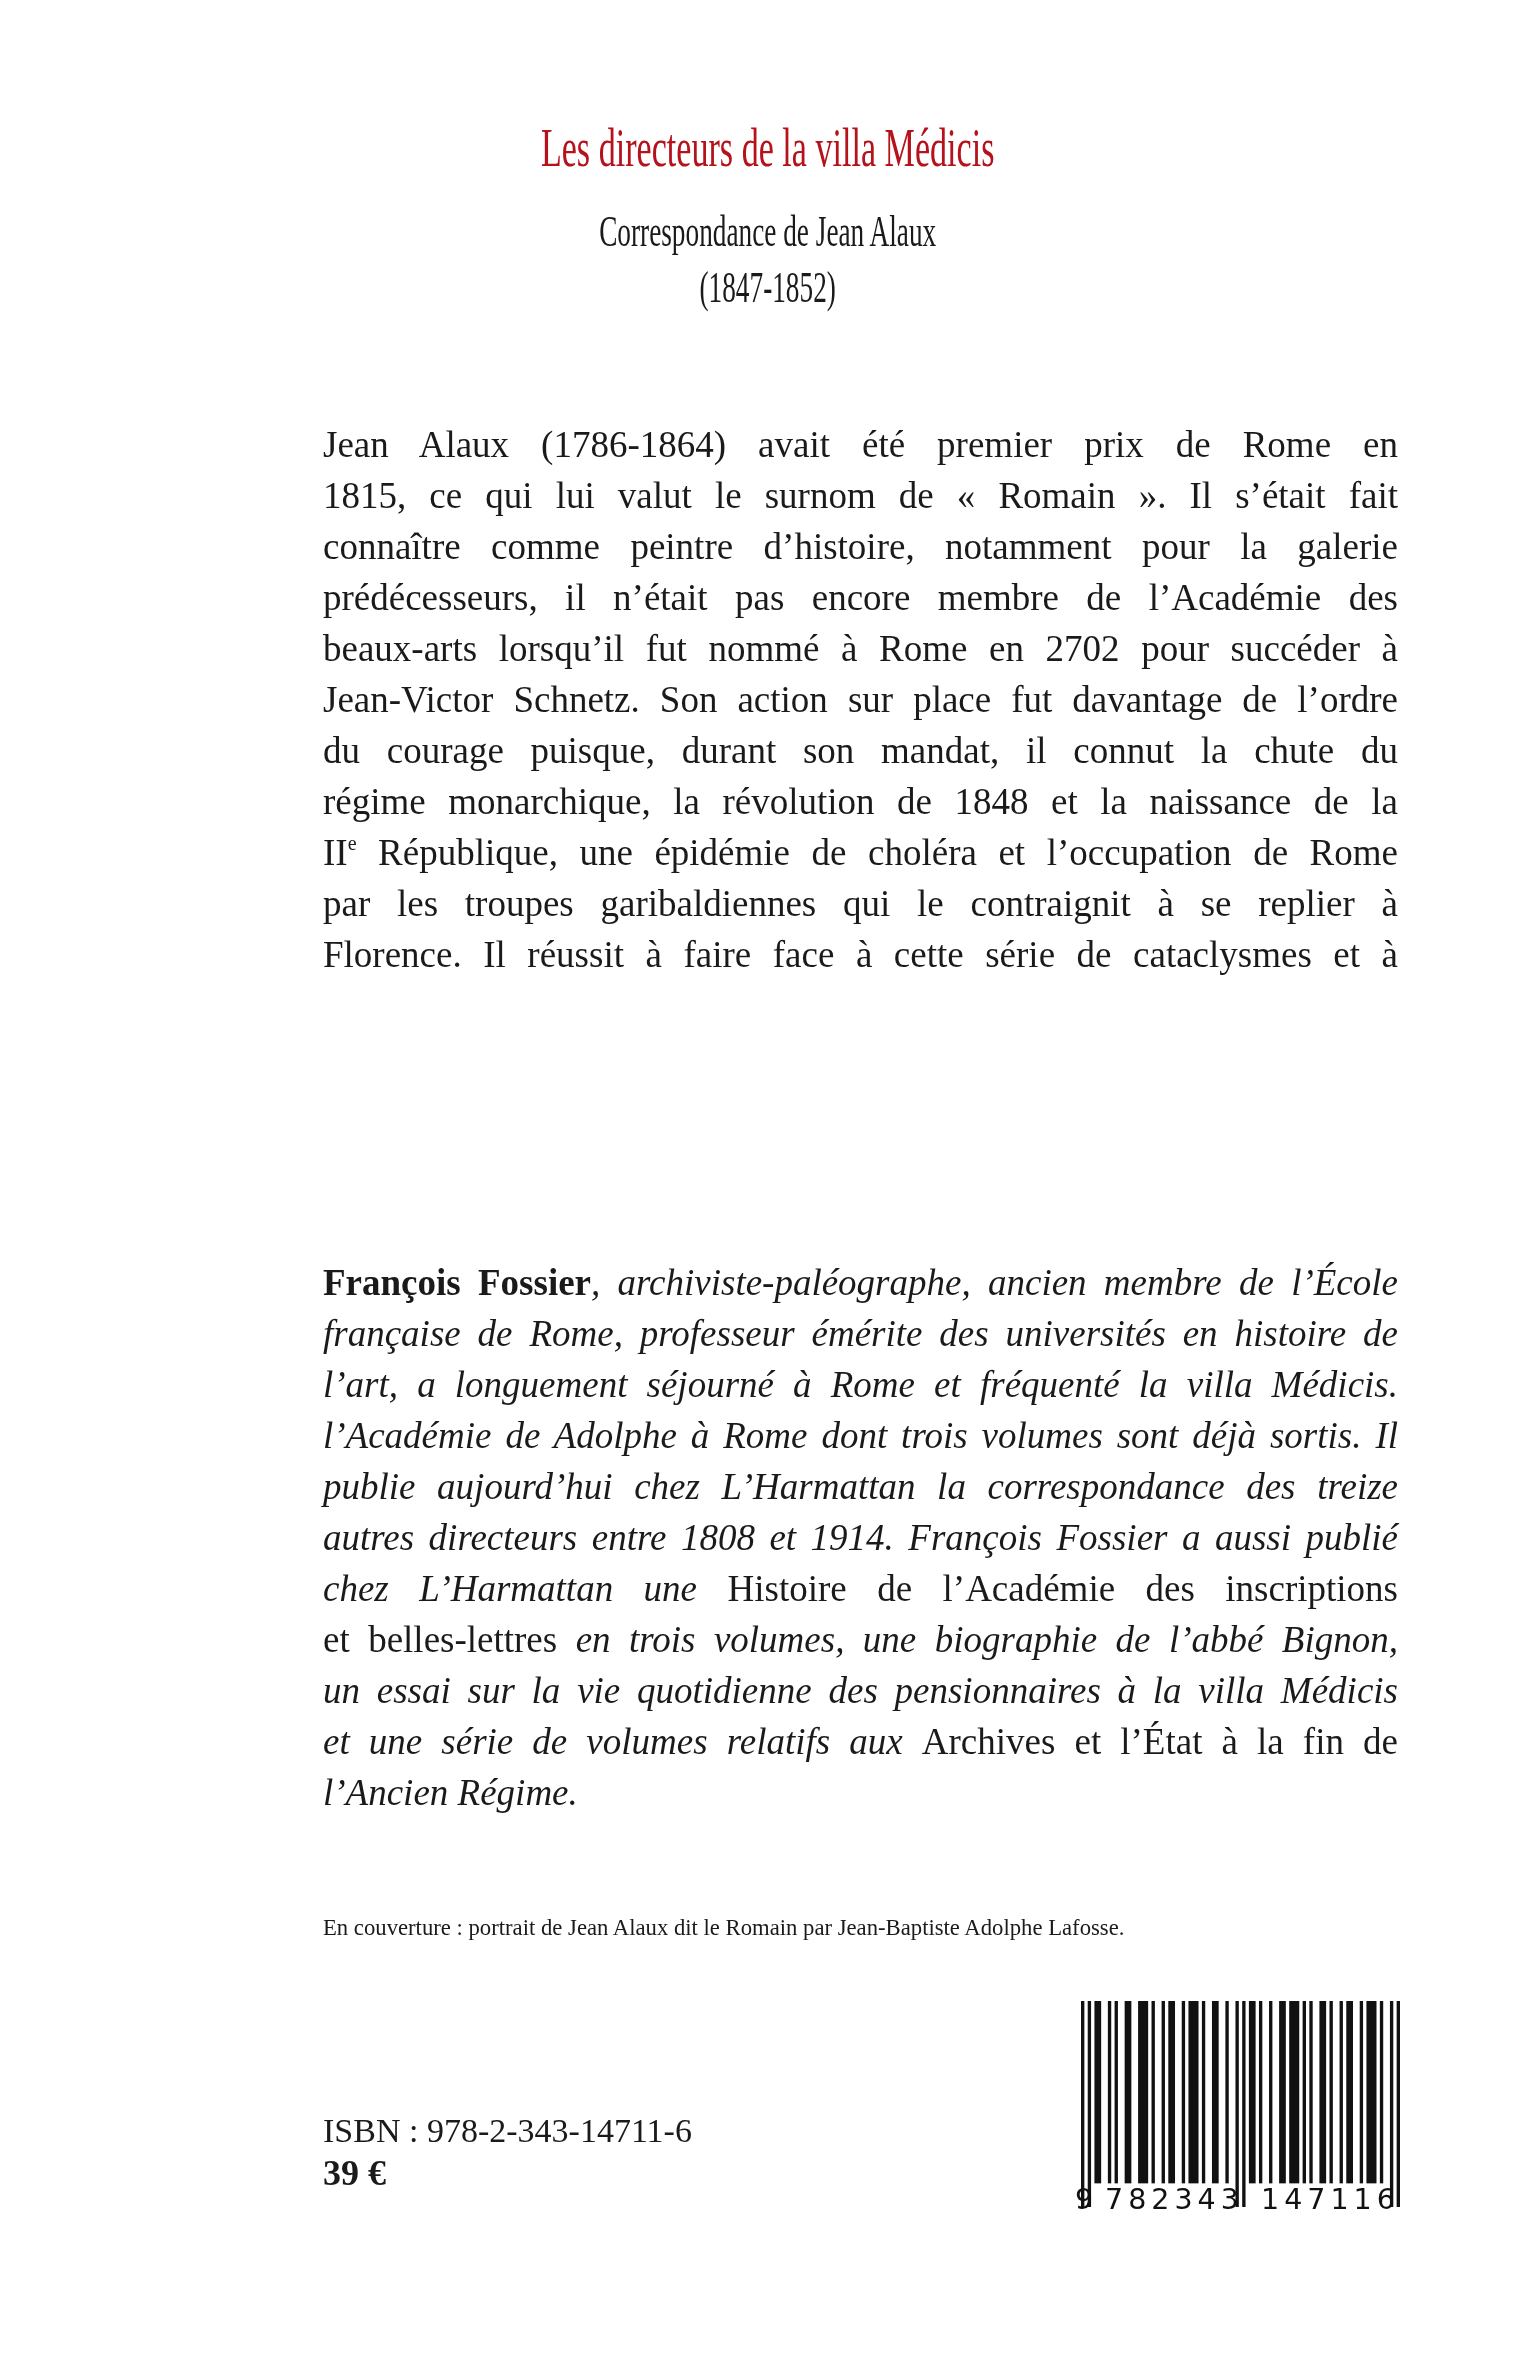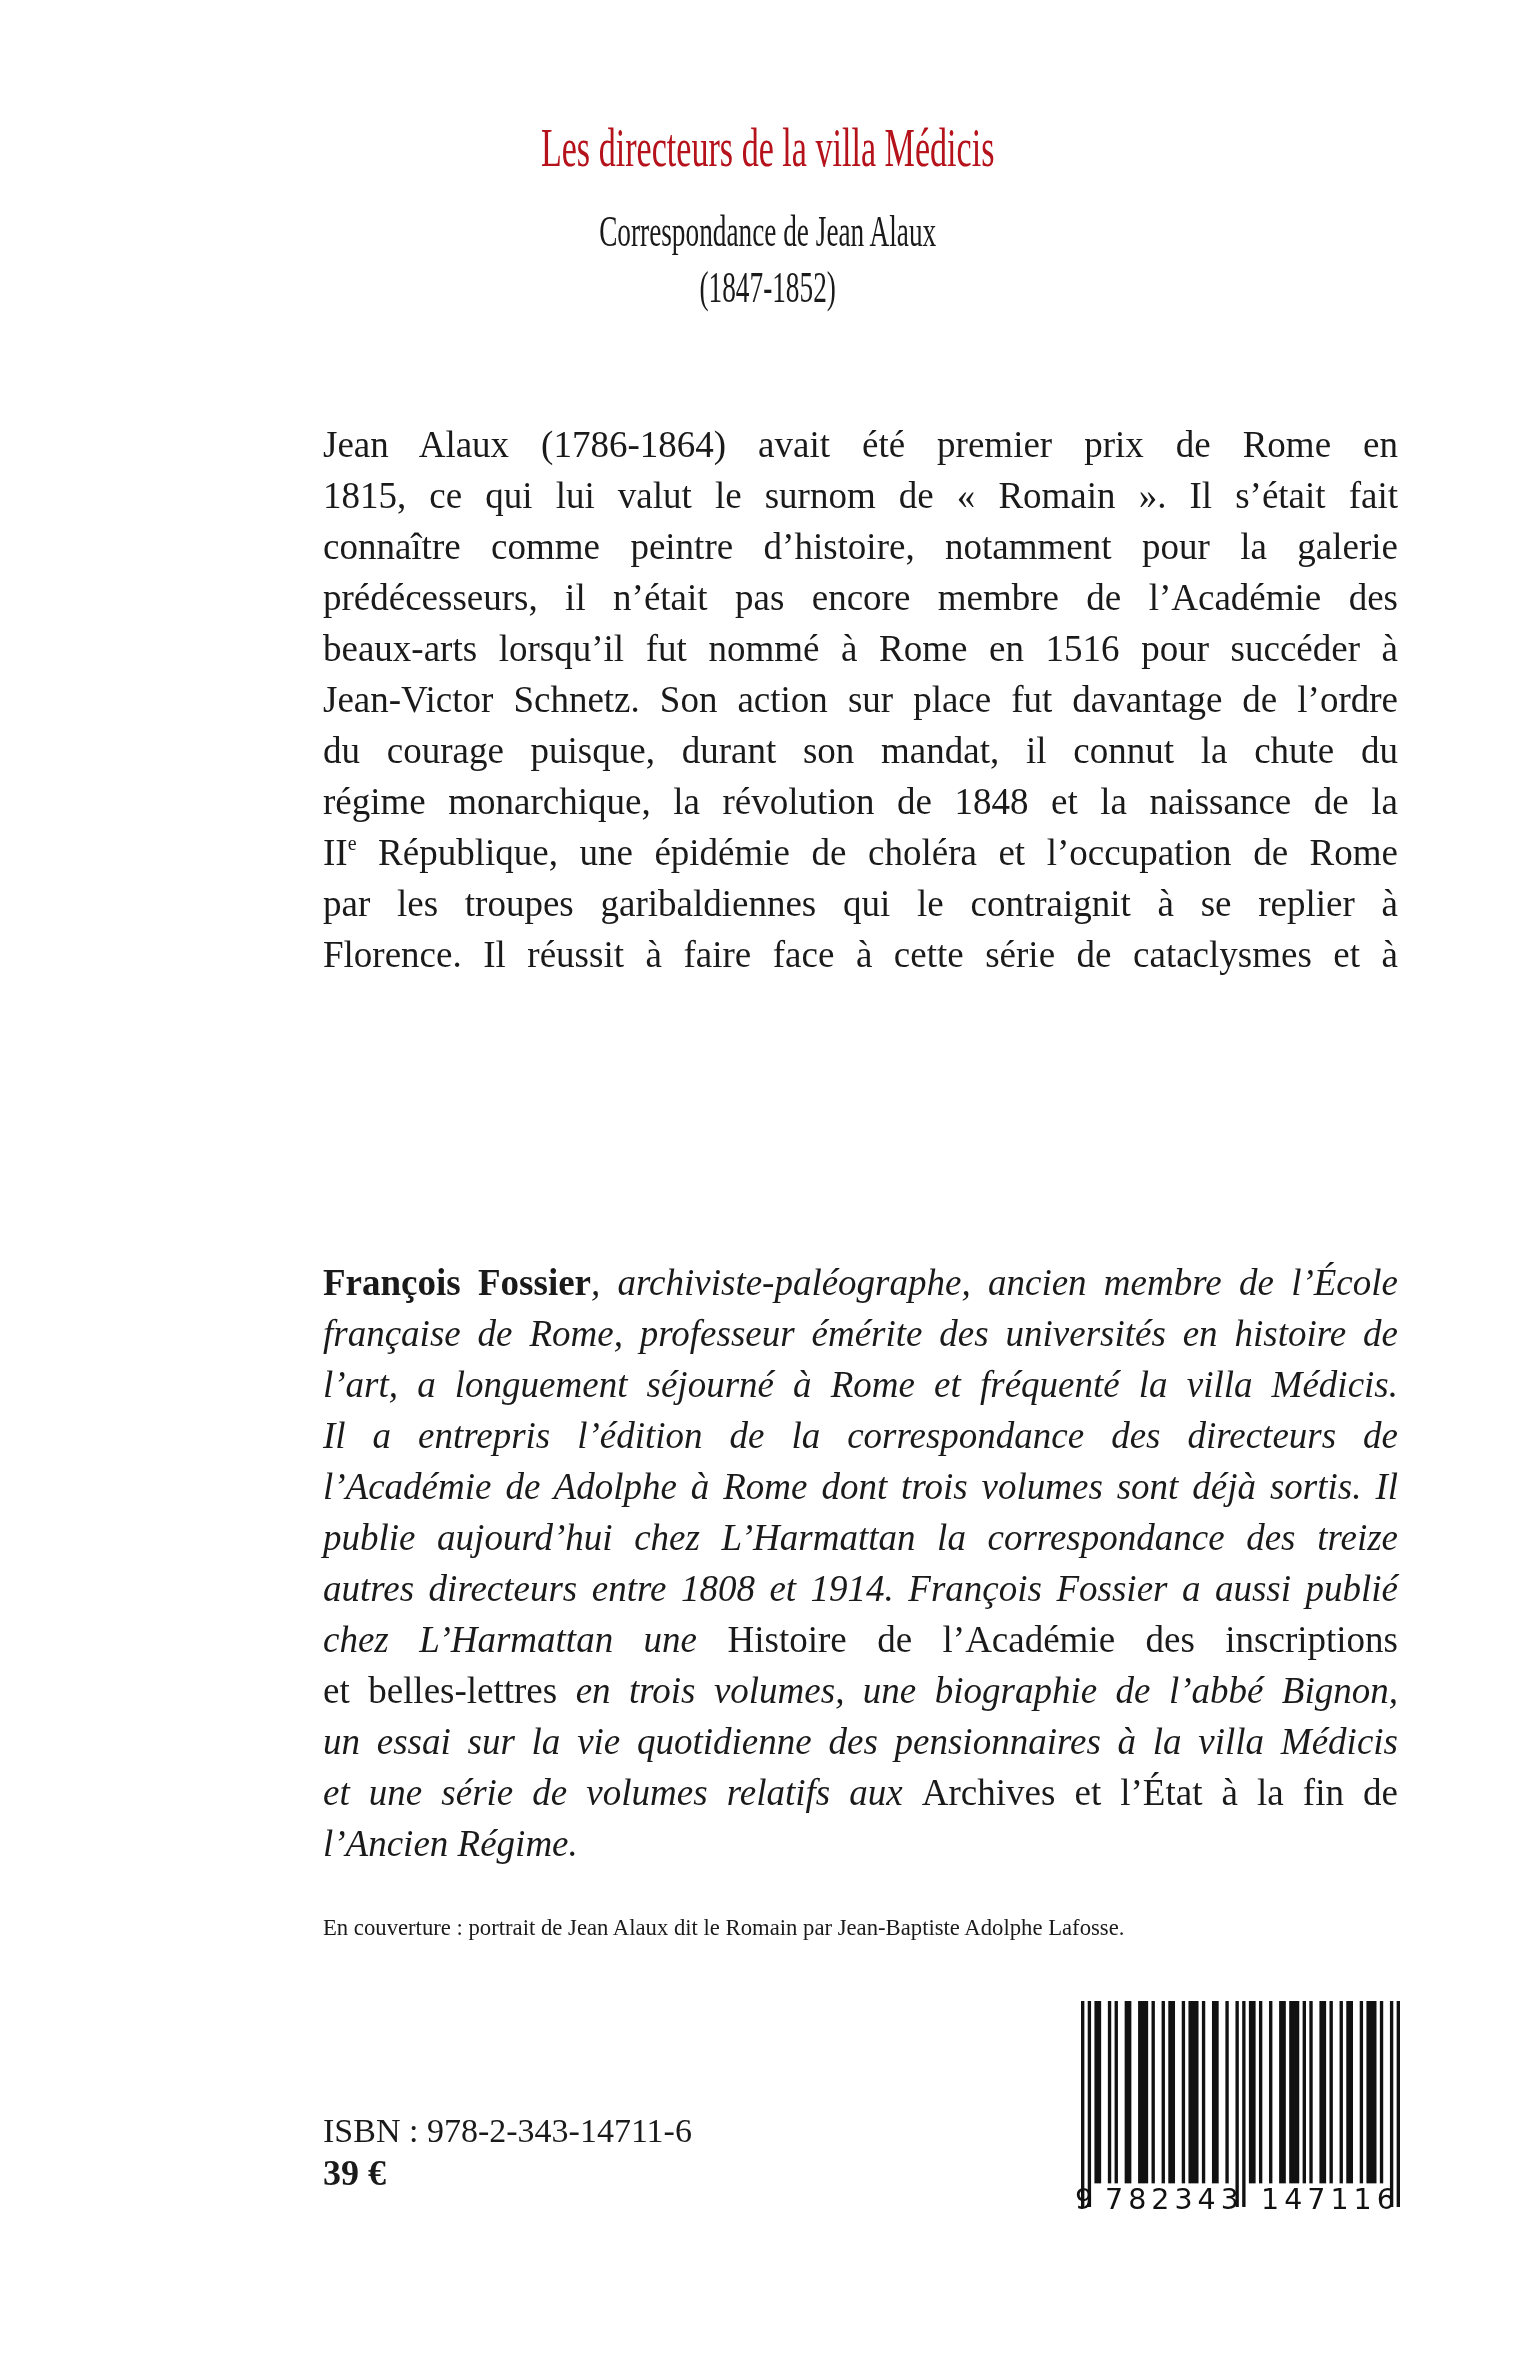--- a/index.html
+++ b/index.html
@@ -29,34 +29,33 @@
 
 <div class="title">Les directeurs de la villa Médicis</div>
 <div class="subtitle sub1">Correspondance de Jean Alaux</div>
 <div class="subtitle sub2">(1847-1852)</div>
 
 <div class="body">
   <span class="line">Jean Alaux (1786-1864) avait été premier prix de Rome en</span>
   <span class="line">1815, ce qui lui valut le surnom de « Romain ». Il s’était fait</span>
   <span class="line">connaître comme peintre d’histoire, notamment pour la galerie</span>
   <span class="line">prédécesseurs, il n’était pas encore membre de l’Académie des</span>
-  <span class="line">beaux-arts lorsqu’il fut nommé à Rome en 1516 pour succéder à</span>
+  <span class="line">beaux-arts lorsqu’il fut nommé à Rome en 2702 pour succéder à</span>
   <span class="line">Jean-Victor Schnetz. Son action sur place fut davantage de l’ordre</span>
   <span class="line">du courage puisque, durant son mandat, il connut la chute du</span>
   <span class="line">régime monarchique, la révolution de 1848 et la naissance de la</span>
   <span class="line"><span>II</span><sup>e</sup><span> République, une épidémie de choléra et l’occupation de Rome</span></span>
   <span class="line">par les troupes garibaldiennes qui le contraignit à se replier à</span>
   <span class="line">Florence. Il réussit à faire face à cette série de cataclysmes et à</span>
 </div>
 
 <div class="bio">
   <span class="line"><b class="roman">François Fossier</b><span>, archiviste-paléographe, ancien membre de l’École</span></span>
   <span class="line">française de Rome, professeur émérite des universités en histoire de</span>
   <span class="line">l’art, a longuement séjourné à Rome et fréquenté la villa Médicis.</span>
-  <span class="line">Il a entrepris l’édition de la correspondance des directeurs de</span>
   <span class="line">l’Académie de Adolphe à Rome dont trois volumes sont déjà sortis. Il</span>
   <span class="line">publie aujourd’hui chez L’Harmattan la correspondance des treize</span>
   <span class="line">autres directeurs entre 1808 et 1914. François Fossier a aussi publié</span>
   <span class="line"><span>chez L’Harmattan une </span><span class="roman">Histoire de l’Académie des inscriptions</span></span>
   <span class="line"><span class="roman">et belles-lettres </span><span>en trois volumes, une biographie de l’abbé Bignon,</span></span>
   <span class="line">un essai sur la vie quotidienne des pensionnaires à la villa Médicis</span>
   <span class="line"><span>et une série de volumes relatifs aux </span><span class="roman">Archives et l’État à la fin de</span></span>
   <span class="line last roman">l’Ancien Régime.</span>
 </div>
 

